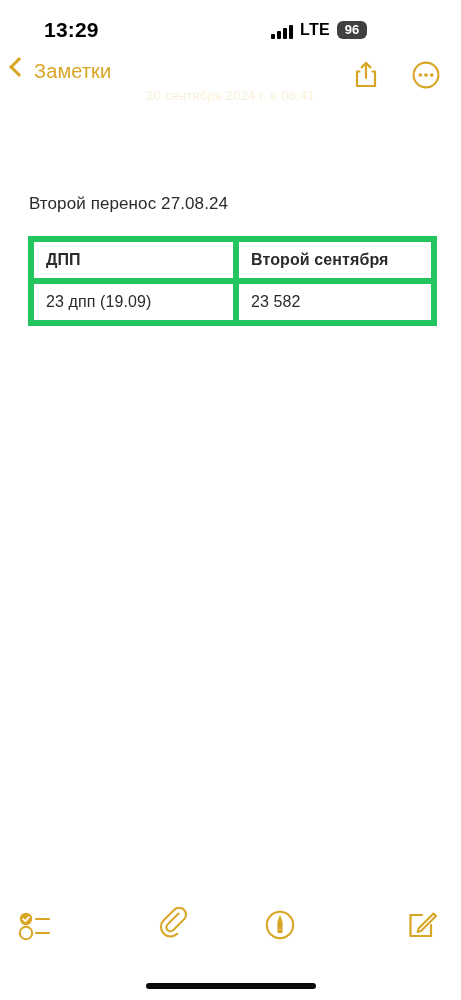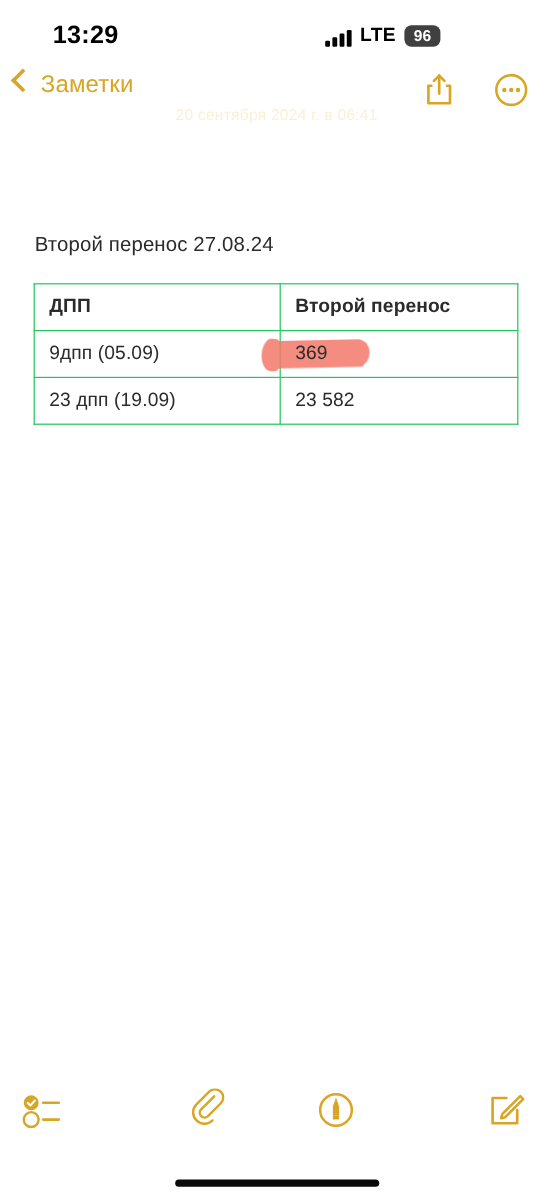--- a/index.html
+++ b/index.html
@@ -148,21 +148,21 @@
     letter-spacing: 0.1px;
   }
 
   .note-table {
     margin: 22px 0 0 28px;
     width: 403px;
     border-collapse: collapse;
     table-layout: fixed;
   }
   .note-table th, .note-table td {
-    border: 1px solid #22c55e;
+    border: 6px solid #22c55e;
     font-size: 16px;
     color: #2b2b2b;
     text-align: left;
     padding: 9px 0 9px 12px;
     height: 39px;
     font-weight: normal;
     letter-spacing: 0.1px;
     vertical-align: middle;
     position: relative;
   }
@@ -287,31 +287,24 @@
     <div class="note-title">Второй перенос 27.08.24</div>
 
     <table class="note-table">
       <colgroup>
           <col class="c1">
           <col class="c2">
         </colgroup>
       <thead>
         <tr>
           <th>ДПП</th>
-          <th>Второй перенос</th>
+          <th>Второй сентября</th>
         </tr>
       </thead>
       <tbody>
-        <tr>
-          <td>9дпп (05.09)</td>
-          <td class="has-hl">
-            <span class="hl"></span>
-            <span class="cell-value">369</span>
-          </td>
-        </tr>
         <tr>
           <td>23 дпп (19.09)</td>
           <td>
             <span class="cell-value">23 582</span>
           </td>
         </tr>
       </tbody>
     </table>
   </div>
 

